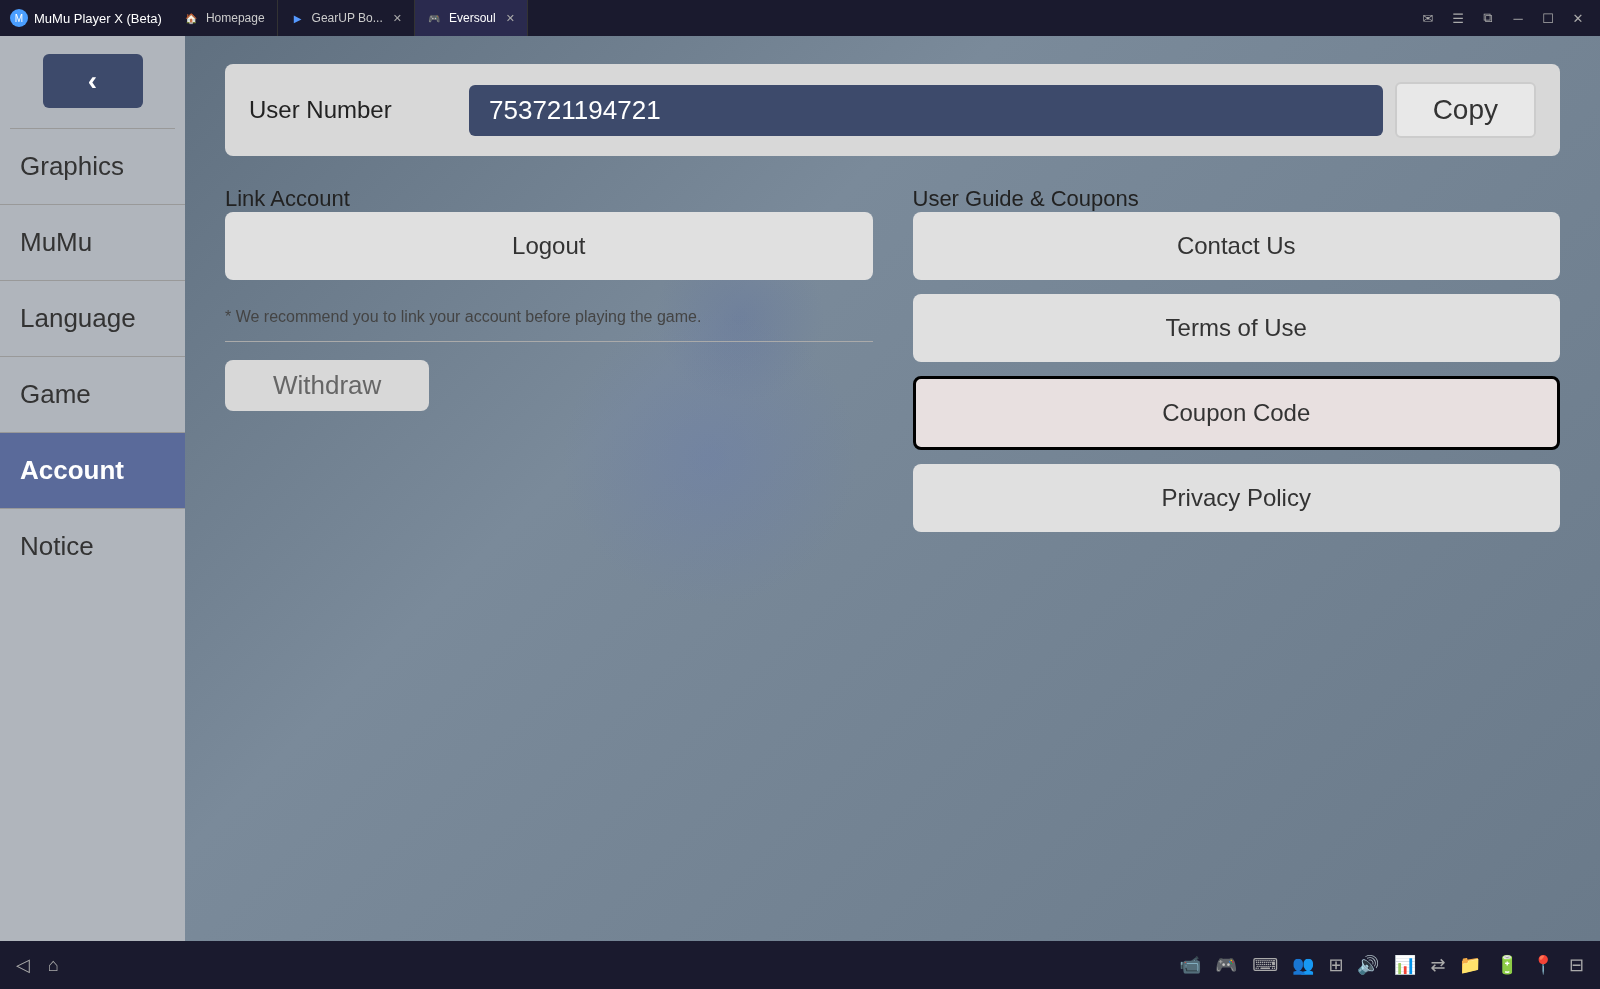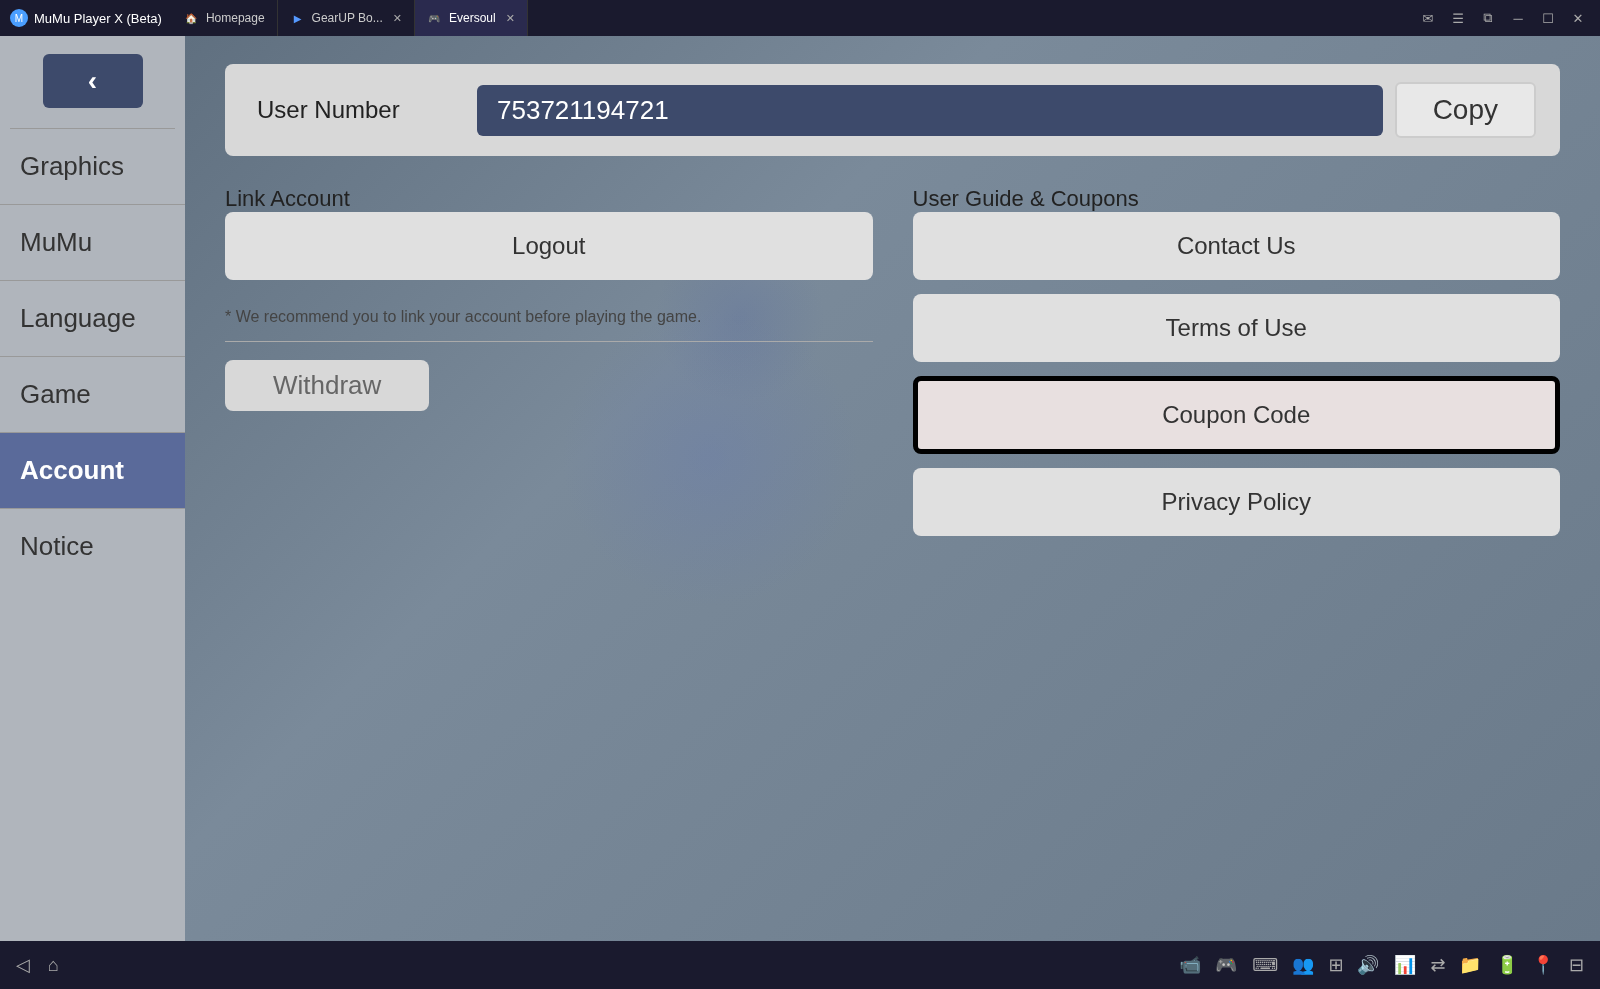--- a/index.html
+++ b/index.html
@@ -188,21 +188,20 @@
       border-radius: 8px;
       padding: 18px 24px;
       margin-bottom: 30px;
       gap: 0;
     }
     .user-number-label {
       font-size: 24px;
       color: #222;
       font-weight: 500;
       flex: 0 0 220px;
-      margin-left: 8px;
     }
     .user-number-value {
       flex: 1;
       background: #3d4a6b;
       color: #fff;
       font-size: 26px;
       padding: 10px 20px;
       border-radius: 6px;
       text-align: left;
       font-weight: 500;
@@ -246,21 +245,21 @@
       padding: 20px;
       font-size: 24px;
       color: #333;
       cursor: pointer;
       margin-bottom: 14px;
       text-align: center;
       display: block;
       font-weight: 400;
     }
     .action-btn.highlighted {
-      border: 5px solid #000000;
+      border: 3px solid #000000;
       background: #e8e0e0;
     }
 
     .note-text {
       font-size: 16px;
       color: #444;
       margin-top: 25px;
       line-height: 1.5;
     }
     .divider-line {

